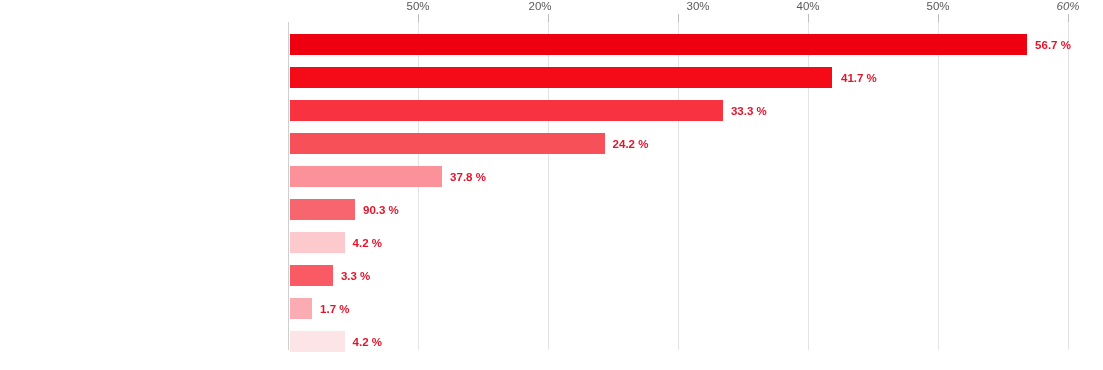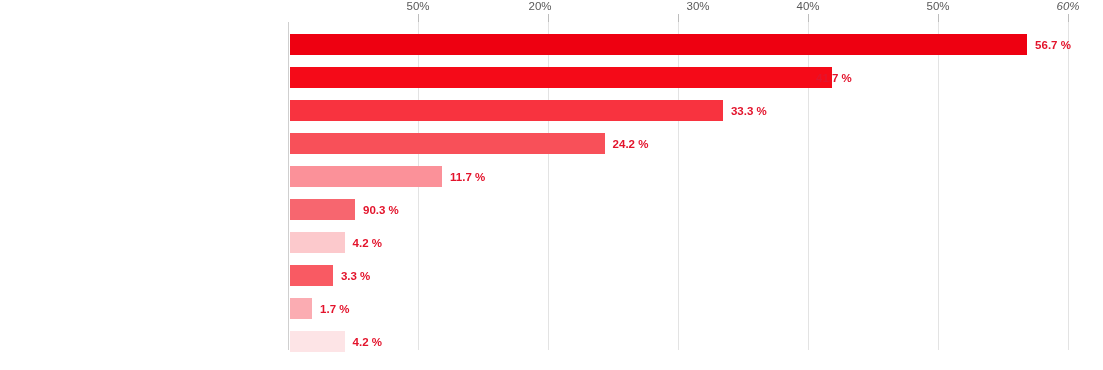--- a/index.html
+++ b/index.html
@@ -90,33 +90,33 @@
         <div class="tick-mark" style="left: 780px;"></div>
         <div class="tick-label" style="left: 780px; color: rgb(89, 89, 89); font-style: italic;">60%</div>
       </div>
     <div id="rows">
         <div class="row" style="top: 6px;">
           <div class="bar" style="width: 737.1px; background: rgb(238, 0, 17);"></div>
           <div class="value-label" style="left: 747.1px; color: rgb(227, 20, 44);">56.7 %</div>
         </div>
         <div class="row" style="top: 39px;">
           <div class="bar" style="width: 542.1px; background: rgb(245, 10, 24);"></div>
-          <div class="value-label" style="left: 528px; color: rgb(227, 20, 44);">41.7 %</div>
+          <div class="value-label" style="left: 553px; color: rgb(227, 20, 44);">41.7 %</div>
         </div>
         <div class="row" style="top: 72px;">
           <div class="bar" style="width: 432.9px; background: rgb(248, 51, 63);"></div>
           <div class="value-label" style="left: 442.9px; color: rgb(227, 20, 44);">33.3 %</div>
         </div>
         <div class="row" style="top: 105px; text-align: right;">
           <div class="bar" style="width: 314.6px; background: rgb(248, 80, 89);"></div>
           <div class="value-label" style="left: 324.6px; color: rgb(227, 20, 44);">24.2 %</div>
         </div>
         <div class="row" style="top: 138px;">
           <div class="bar" style="width: 152.1px; background: rgb(251, 145, 153);"></div>
-          <div class="value-label" style="left: 162.1px; color: rgb(227, 20, 44);">11.7 %</div>
+          <div class="value-label" style="left: 162.1px; color: rgb(227, 20, 44);">37.8 %</div>
         </div>
         <div class="row" style="top: 171px;">
           <div class="bar" style="width: 65px; background: rgb(247, 102, 111);"></div>
           <div class="value-label" style="left: 75px; color: rgb(227, 20, 44);">90.3 %</div>
         </div>
         <div class="row" style="top: 204px;">
           <div class="bar" style="width: 54.6px; background: rgb(252, 201, 204);"></div>
           <div class="value-label" style="left: 64.6px; color: rgb(227, 20, 44);">4.2 %</div>
         </div>
         <div class="row" style="top: 237px;">

